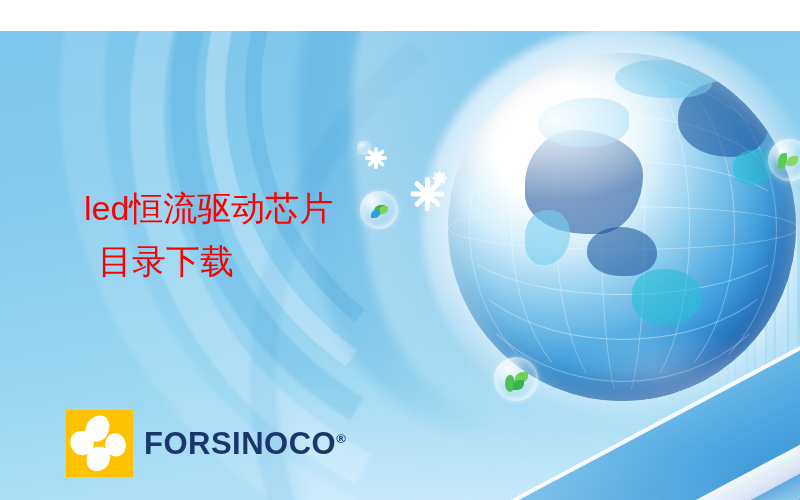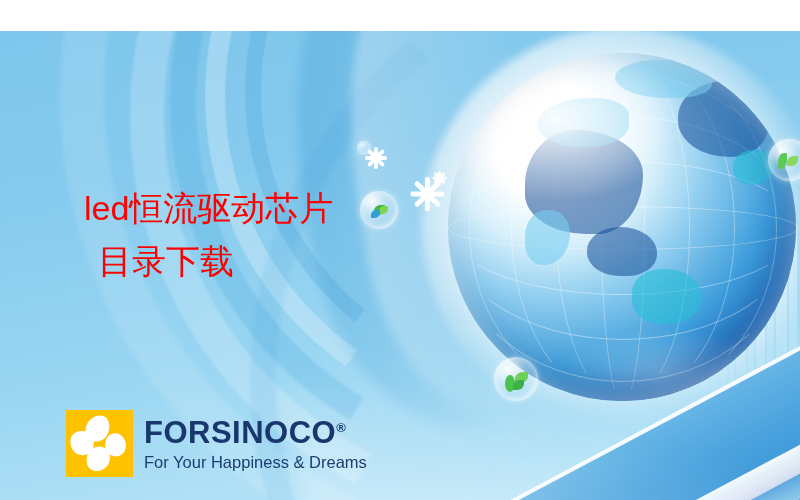--- a/index.html
+++ b/index.html
@@ -425,17 +425,16 @@
     <div id="logo-mark">
       <div class="petal" style="left:30%; top:8%;  width:34%; height:40%; transform:rotate(18deg);"></div>
       <div class="petal" style="left:56%; top:36%; width:34%; height:32%; transform:rotate(100deg);"></div>
       <div class="petal" style="left:32%; top:54%; width:34%; height:38%; transform:rotate(196deg);"></div>
       <div class="petal" style="left:6%;  top:32%; width:36%; height:36%; transform:rotate(282deg);"></div>
     </div>
     <div id="logo-text">
       <div id="logo-name">
         <span>FORSINOCO</span><span id="logo-reg">®</span>
       </div>
-      <div id="logo-tagline">For Your Happiness &amp; Dreams</div>
     </div>
   </div>
 
 </div>
 
 </body></html>

